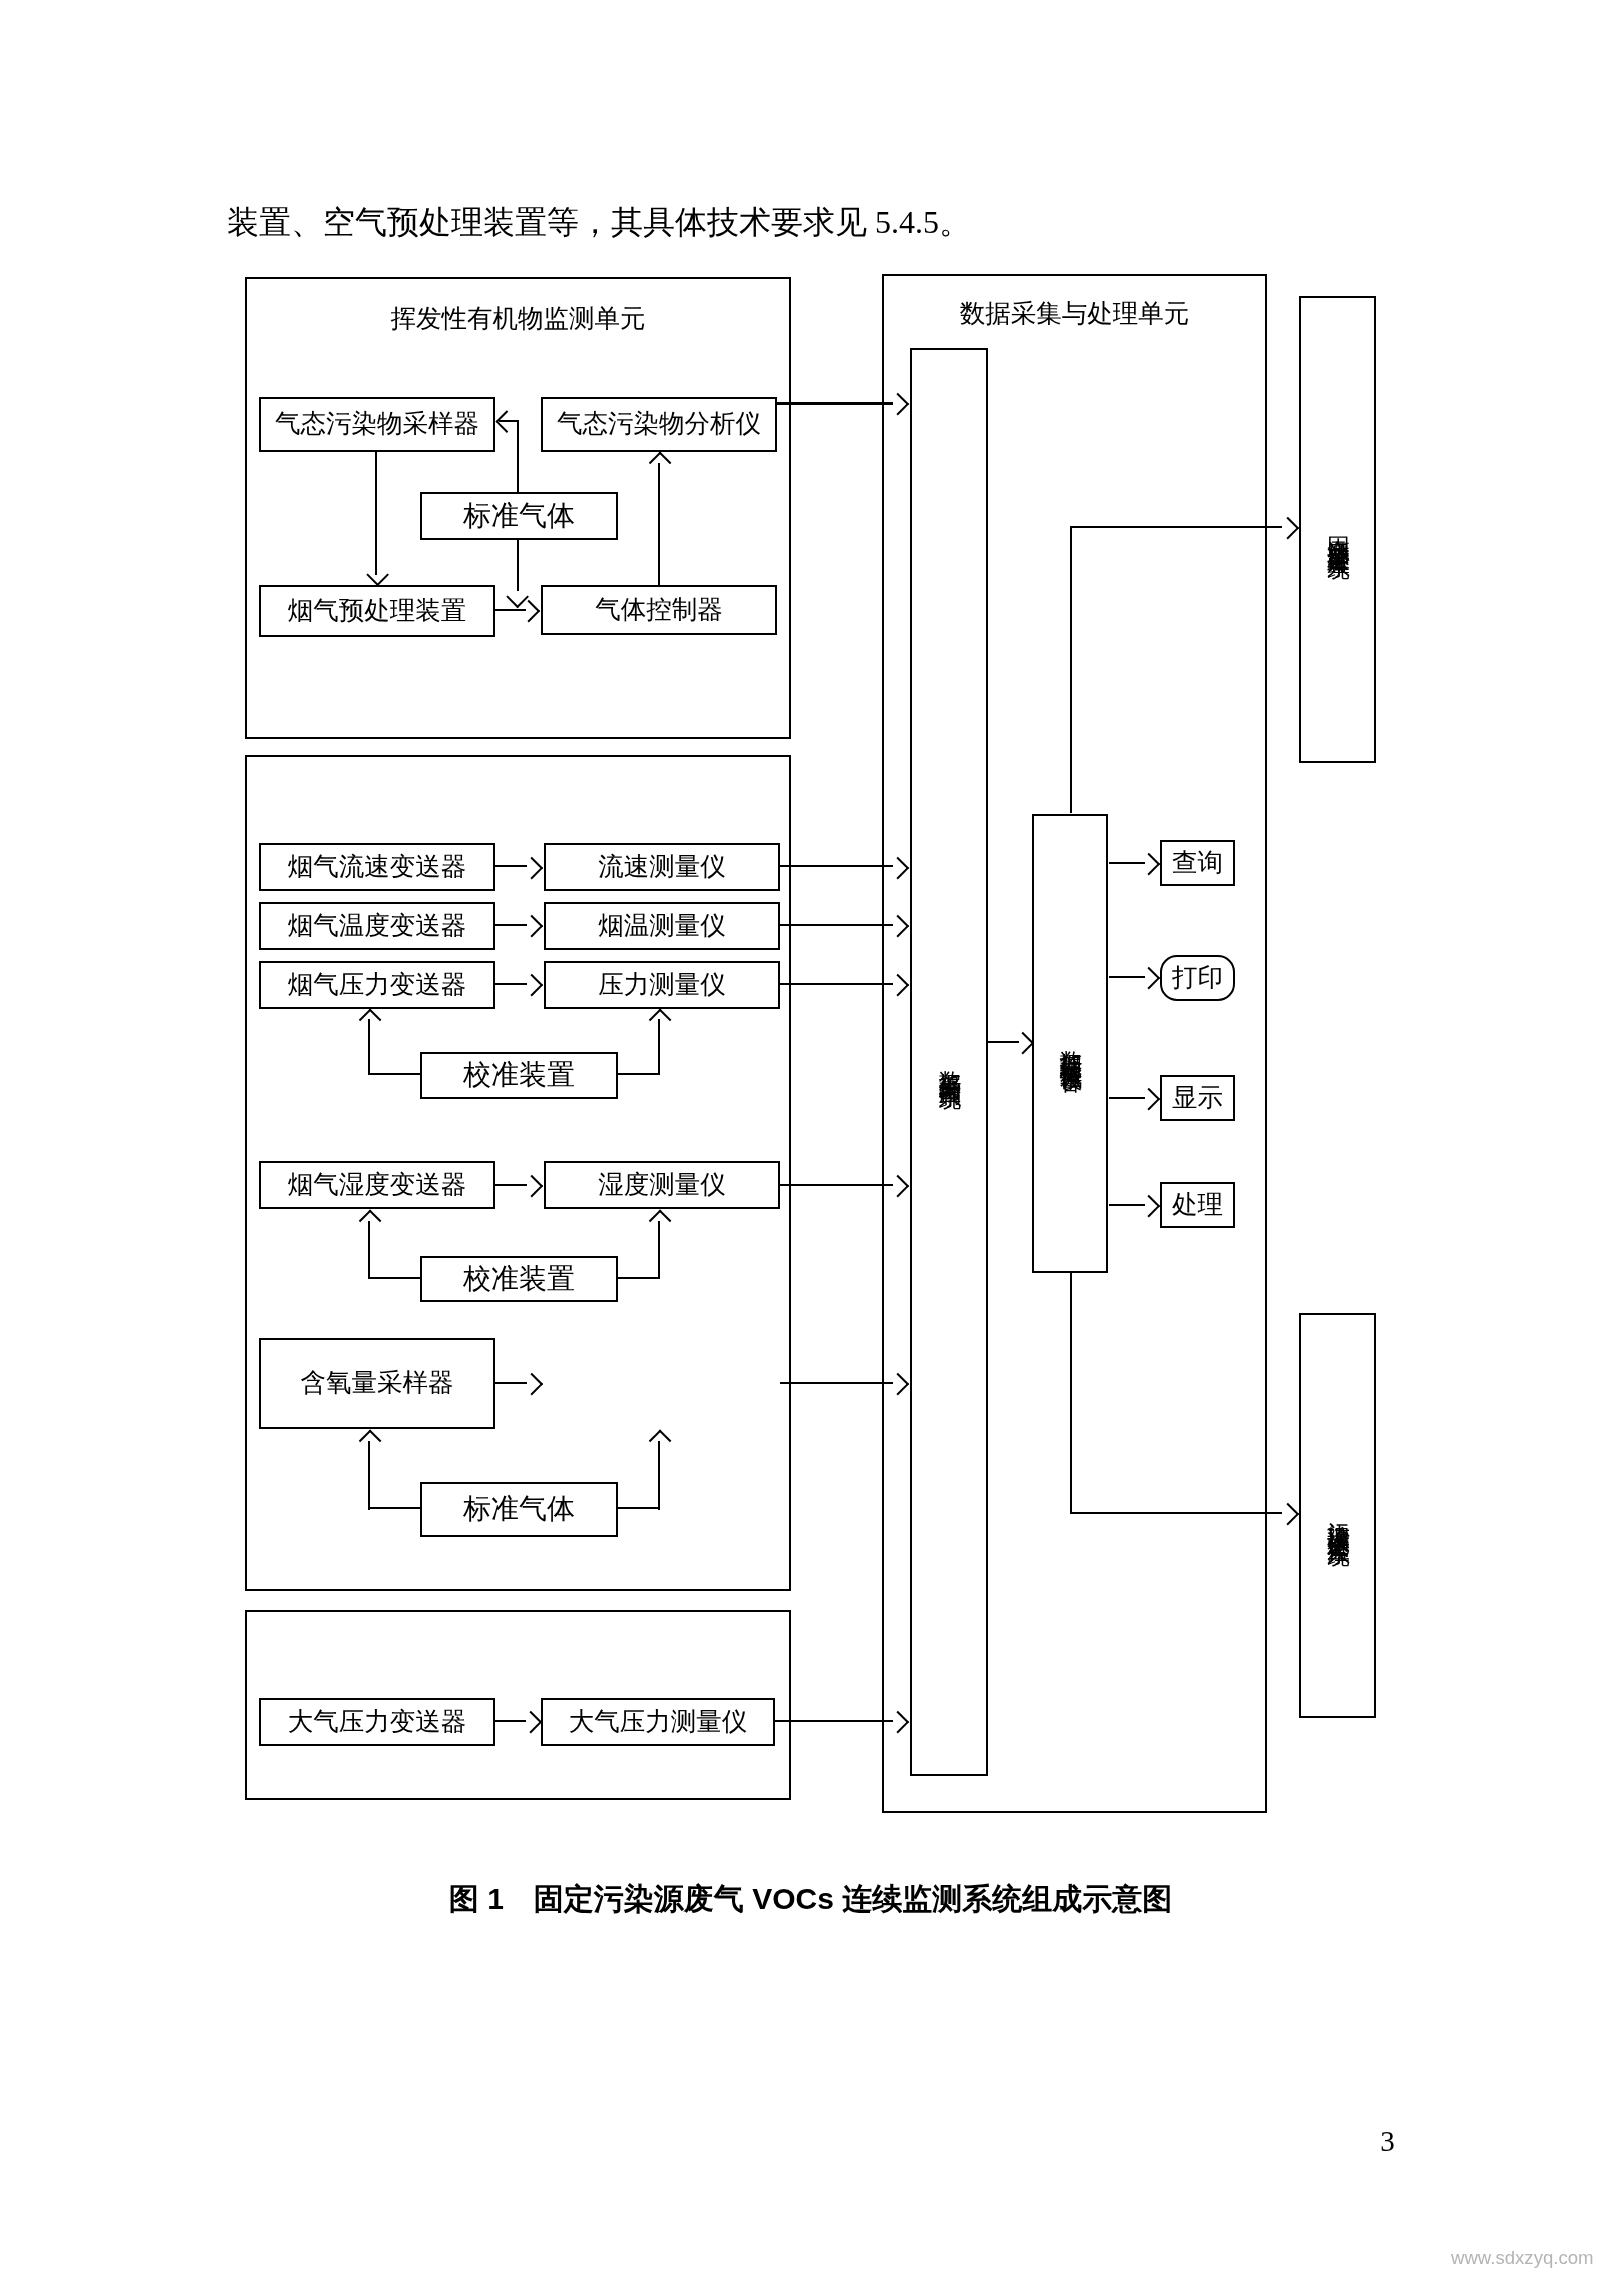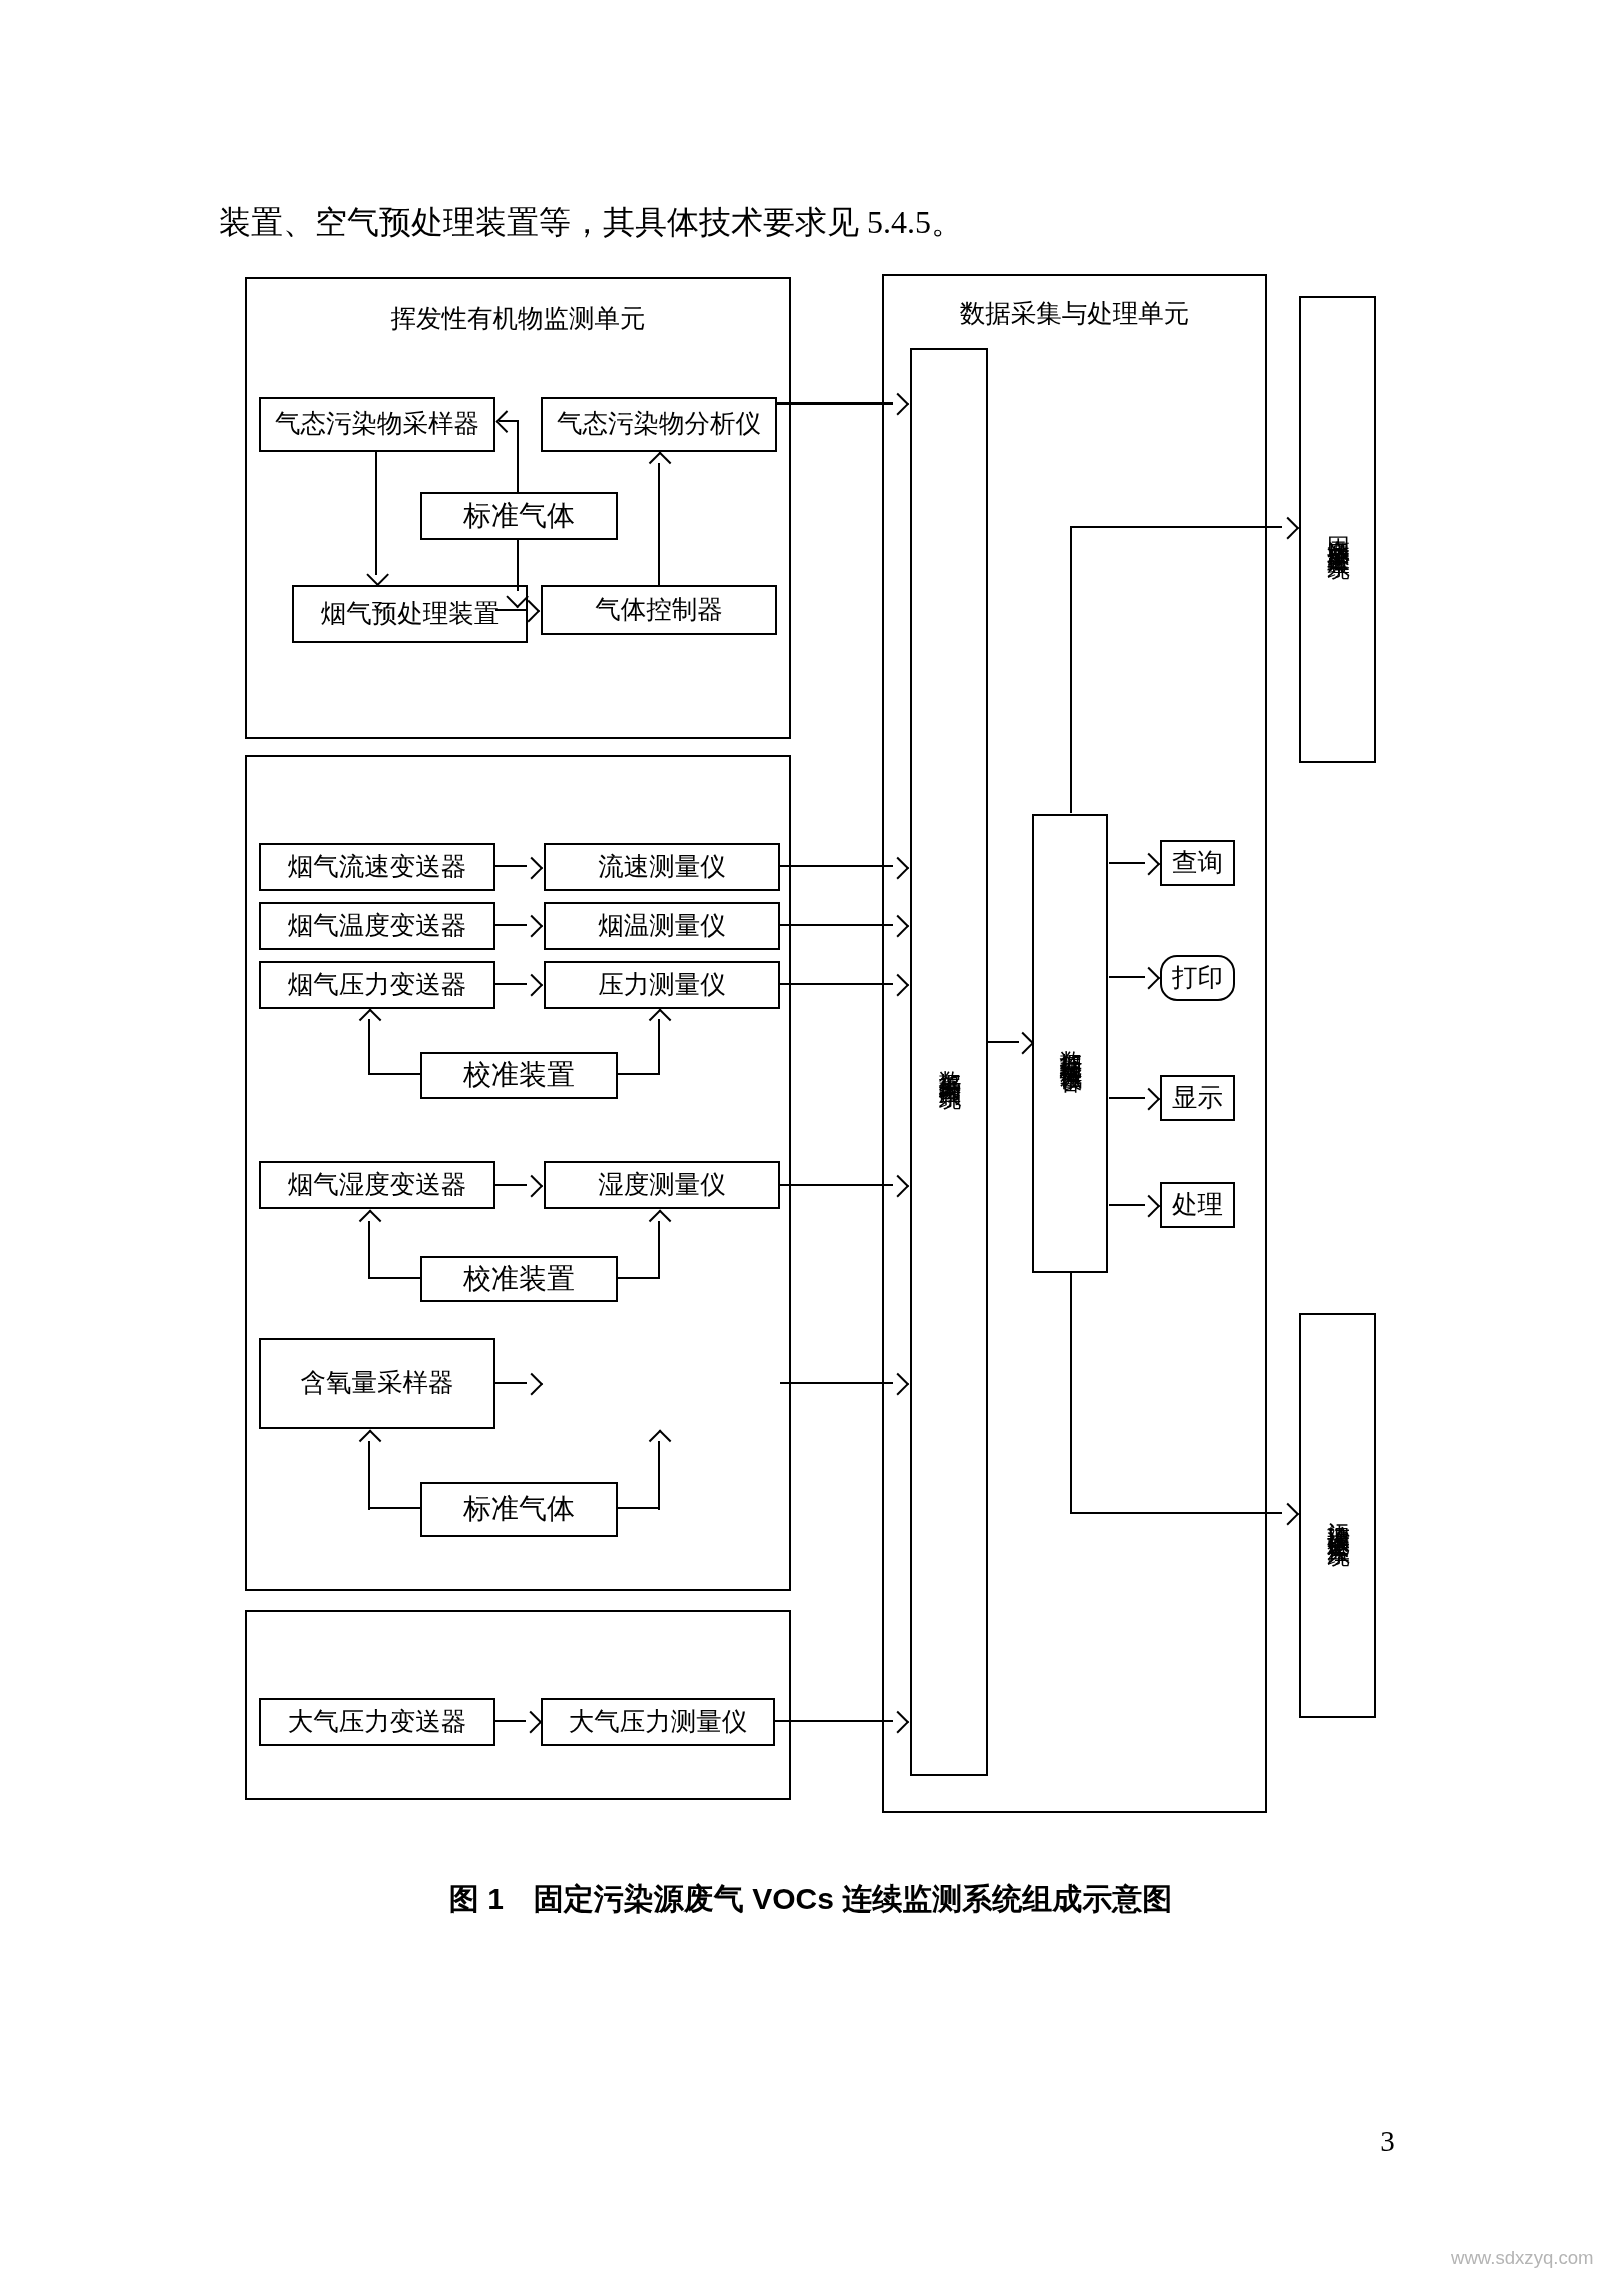--- a/index.html
+++ b/index.html
@@ -31,29 +31,29 @@
     font-weight:bold;font-size:30px;font-family:"Liberation Sans","DejaVu Sans",sans-serif;}
   .pageno{position:absolute;left:1358px;top:2125px;width:59px;text-align:center;font-size:29px;}
   .watermark{position:absolute;left:1451px;top:2247px;width:163px;text-align:left;
     font-size:18.6px;color:#b4b4b4;font-family:"Liberation Sans","DejaVu Sans",sans-serif;}
 </style>
 </head>
 <body>
 
 <div class="page">
 
-  <div class="para" style="left:219px;top:202px;">装置、空气预处理装置等，其具体技术要求见 5.4.5。</div>
+  <div class="para" style="left:227px;top:202px;">装置、空气预处理装置等，其具体技术要求见 5.4.5。</div>
 
   <div class="box outer" style="left:245px;top:277px;width:546px;height:462px;"></div>
   <div class="btitle" style="left:245px;top:301px;width:546px;">挥发性有机物监测单元</div>
 
   <div class="box" style="left:259px;top:397px;width:236px;height:55px;">气态污染物采样器</div>
   <div class="box" style="left:541px;top:397px;width:236px;height:55px;">气态污染物分析仪</div>
   <div class="box big" style="left:420px;top:492px;width:198px;height:48px;">标准气体</div>
-  <div class="box" style="left:259px;top:585px;width:236px;height:58px;margin-left:33px;">烟气预处理装置</div>
+  <div class="box" style="left:259px;top:585px;width:236px;height:52px;">烟气预处理装置</div>
   <div class="box" style="left:541px;top:585px;width:236px;height:50px;">气体控制器</div>
 
   <i class="vl" style="left:375px;top:452px;height:123px;"></i>
   <i class="chev cd" style="left:370px;top:567px;"></i>
 
   <i class="vl" style="left:517px;top:420px;height:72px;"></i>
   <i class="hl" style="left:499px;top:420px;width:19.6px;"></i>
   <i class="chev cl" style="left:499px;top:414px;"></i>
 
   <i class="vl" style="left:517px;top:540px;height:51px;"></i>

